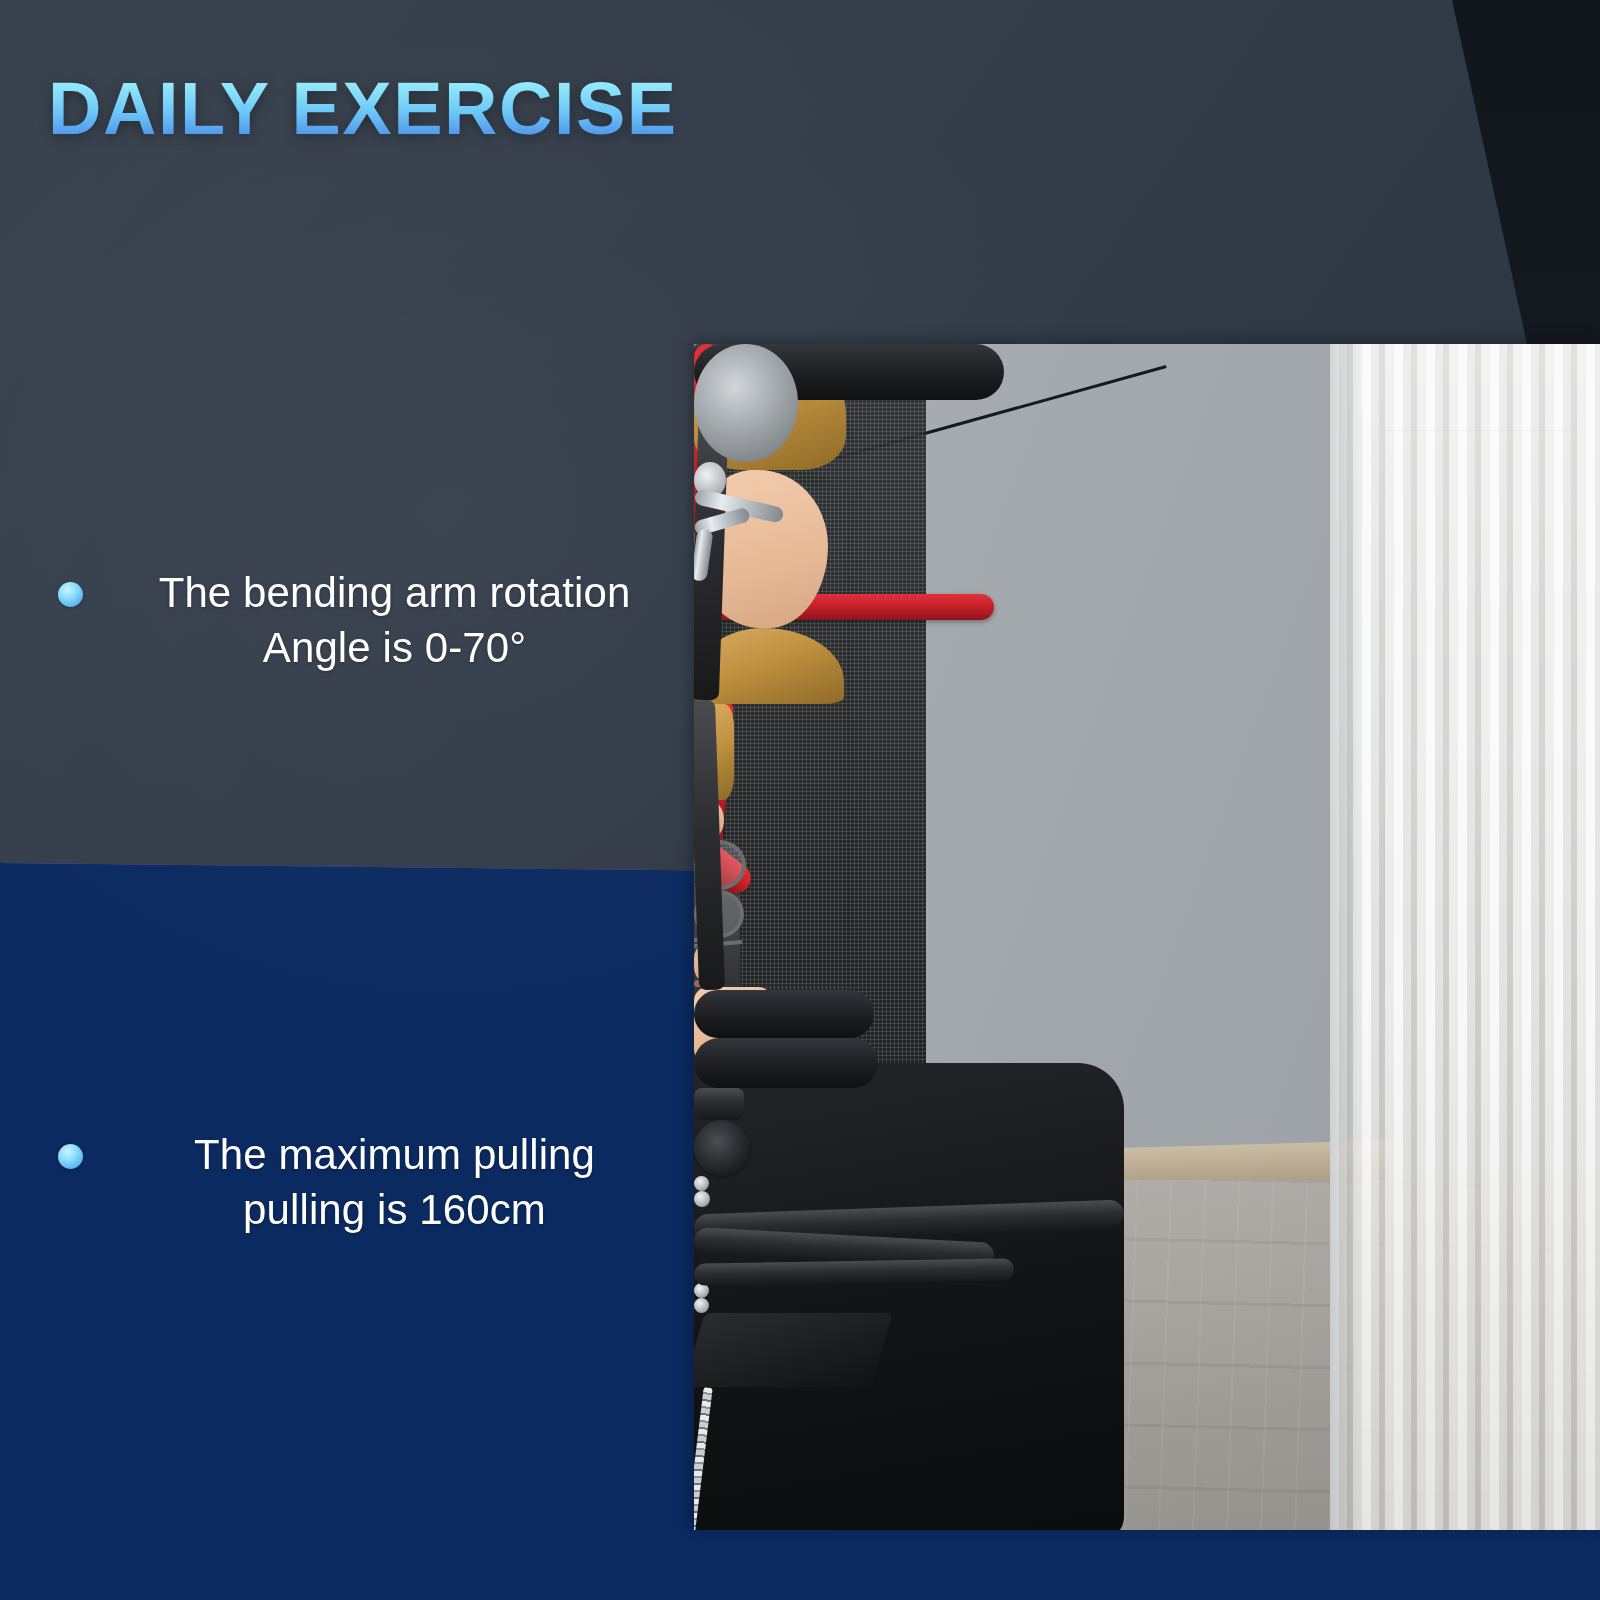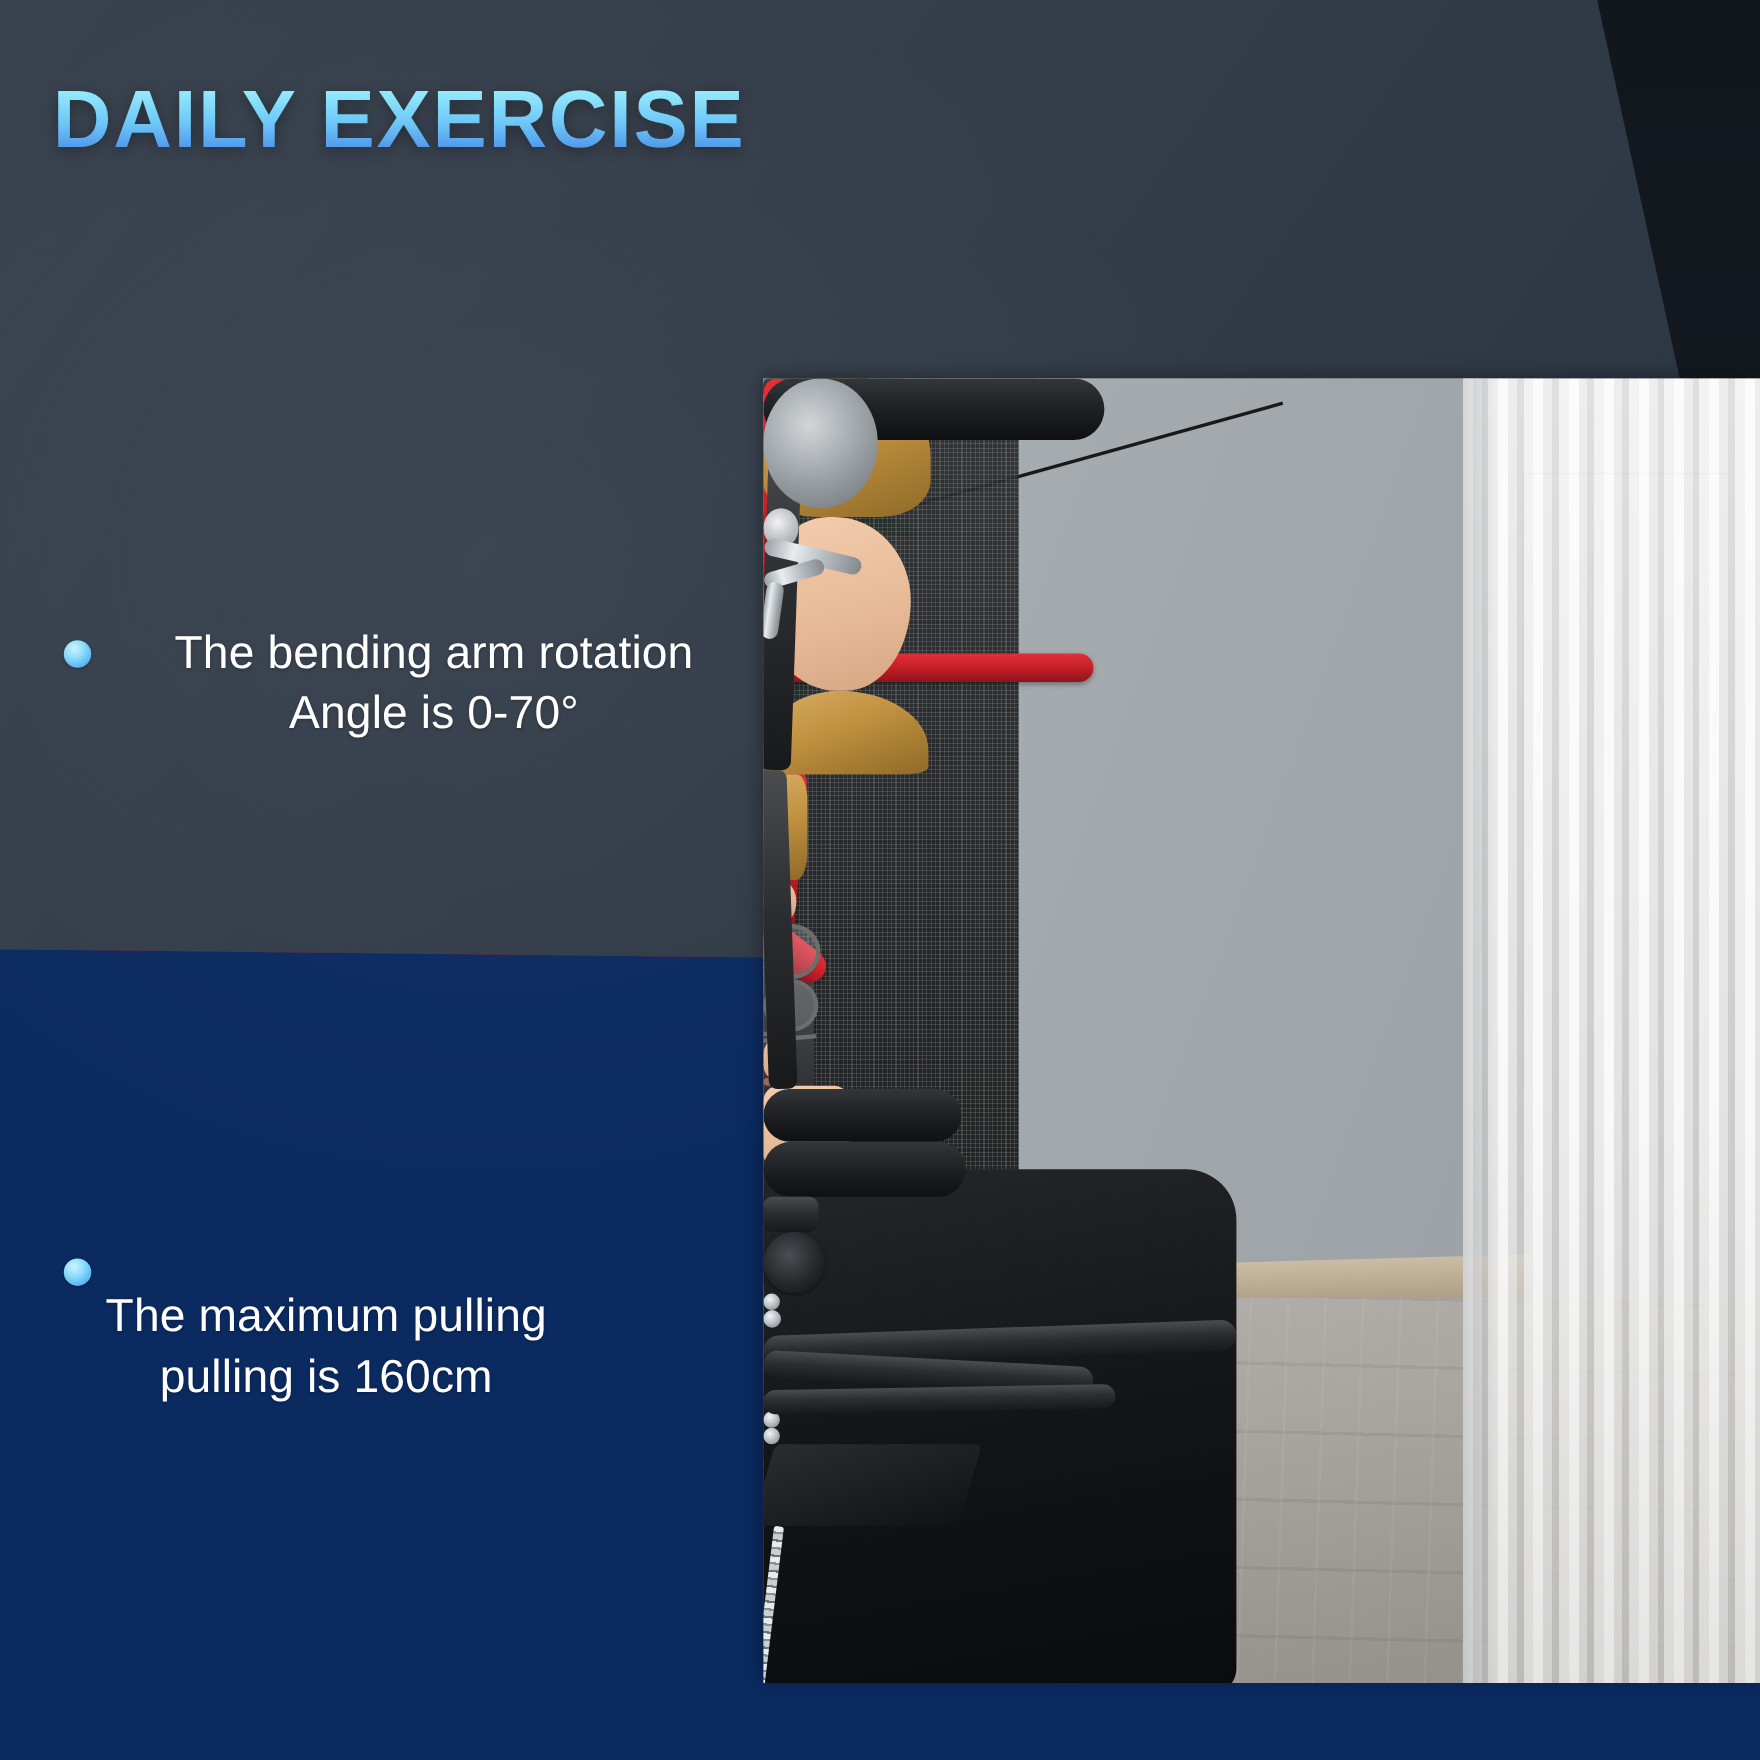--- a/index.html
+++ b/index.html
@@ -3,21 +3,21 @@
 <meta charset="utf-8">
 <style>
   * { margin:0; padding:0; box-sizing:border-box; }
   html, body {
     width:1600px; height:1600px;
     font-family:"Liberation Sans", sans-serif;
     overflow:hidden; background:#0b2a60;
   }
   #poster {
     position:relative; width:1600px; height:1600px; overflow:hidden;
-    background:#b91c1c;
+    background:#8b5cf6;
   }
 
   
   .panel-slate {
     position:absolute; left:0; top:0; width:1600px; height:1600px;
     background:linear-gradient(125deg,#39434f 0%,#333c49 40%,#2c3542 75%,#2a323e 100%);
     -webkit-clip-path:polygon(0 0, 1600px 0, 1600px 0, 0 0);
     clip-path:polygon(0 0, 1600px 0, 1600px 880px, 0 863px);
   }
   .panel-navy {
@@ -44,21 +44,21 @@
     background:linear-gradient(180deg,#a9f1ff 0%,#8fe6fb 20%,#6cc6f7 55%,#4f93ea 88%,#4a86e2 100%);
     -webkit-background-clip:text; background-clip:text;
     color:transparent; -webkit-text-fill-color:transparent;
     white-space:nowrap;
     filter:drop-shadow(0 3px 7px rgba(0,0,0,.35));
   }
 
   
   .bullet-row { position:absolute; display:flex; align-items:flex-start; }
   .bullet-row.b1 { left:58px; top:566px; width:610px; }
-  .bullet-row.b2 { left:58px; top:1128px; width:610px;flex-direction:column; }
+  .bullet-row.b2 { left:58px; top:1128px; width:610px; }
   .dot {
     width:25px; height:25px; border-radius:50%; flex:0 0 25px;
     margin-top:16px;
     background:radial-gradient(circle at 38% 30%, #cdf4ff 0%, #8edcfb 38%, #5ab8f2 72%, #3f9ae8 100%);
     box-shadow:0 1px 3px rgba(0,0,0,.3);
   }
   .bullet-text {
     margin-left:38px; flex:1;
     color:#ffffff; font-size:42px; line-height:1.30;
     text-align:center; font-weight:400;

